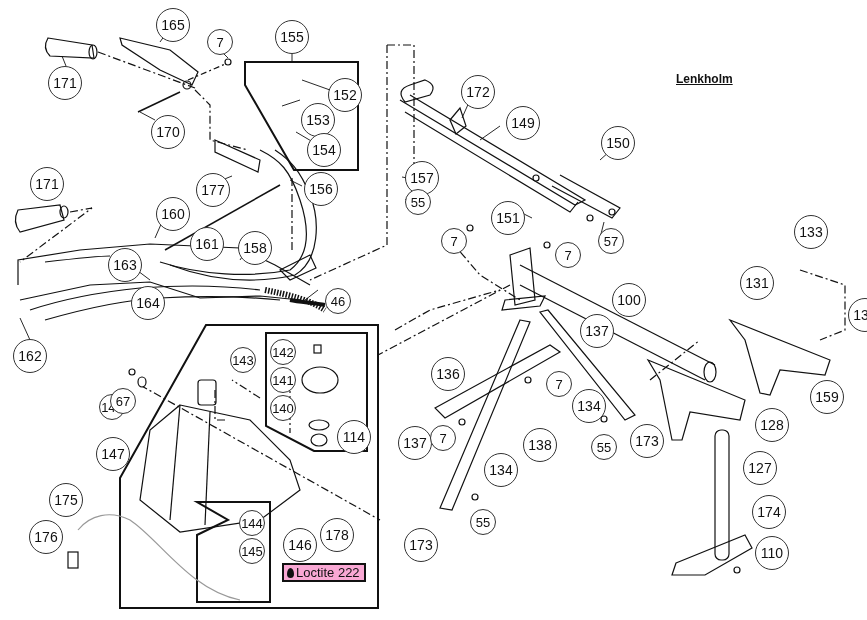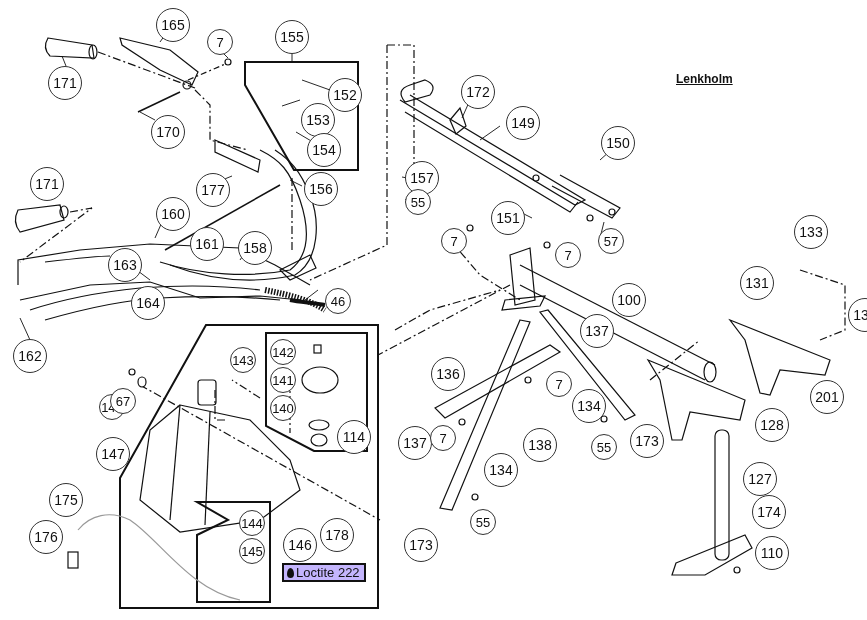--- a/index.html
+++ b/index.html
@@ -3,21 +3,21 @@
 <meta charset="utf-8">
 <style>
   html, body { margin: 0; padding: 0; background: #ffffff; }
   body { width: 867px; height: 620px; position: relative; overflow: hidden; font-family: "Liberation Sans", sans-serif; }
   #diagram { position: absolute; left: 0; top: 0; width: 867px; height: 620px; }
   .title { position: absolute; left: 676px; top: 72px; font-size: 12px; font-weight: bold; text-decoration: underline; color: #111; }
   .callout { position: absolute; width: 34px; height: 34px; border: 1px solid #333; border-radius: 50%; background: #fff;
              display: flex; align-items: center; justify-content: center; font-size: 14px; color: #111; box-sizing: border-box; }
   .callout.sm { width: 26px; height: 26px; font-size: 13px; }
   .loctite { position: absolute; left: 282px; top: 563px; width: 84px; height: 19px; border: 2px solid #111; box-sizing: border-box;
-             font-size: 13px; display: flex; align-items: center; padding-left: 3px; color: #111; background:#c4b5fd; }
+             font-size: 13px; display: flex; align-items: center; padding-left: 3px; color: #111; background:#f9a8d4; }
   .loctite .drop { display:inline-block; width:7px; height:10px; background:#111; border-radius: 50% 50% 50% 50% / 60% 60% 40% 40%; margin-right:2px; }
 </style>
 </head>
 <body>
 
 <svg id="diagram" viewBox="0 0 867 620" xmlns="http://www.w3.org/2000/svg" fill="none" stroke="#111" stroke-width="1.2">
 
   <path d="M245 62 L358 62 L358 170 L294 170 L245 85 Z" stroke-width="2"></path>
   <path d="M206 325 L378 325 L378 608 L120 608 L120 478 Z" stroke-width="2"></path>
   <path d="M266 333 L367 333 L367 451 L314 451 L266 426 Z" stroke-width="2"></path>
@@ -190,32 +190,32 @@
     <div class="callout" style="left: 238px; top: 231px;">158</div>
     <div class="callout" style="left: 108px; top: 248px;">163</div>
     <div class="callout sm" style="left: 325px; top: 288px;">46</div>
     <div class="callout" style="left: 131px; top: 286px;">164</div>
     <div class="callout" style="left: 13px; top: 339px;">162</div>
     <div class="callout" style="left: 794px; top: 215px; text-align: right;">133</div>
     <div class="callout" style="left: 612px; top: 283px;">100</div>
     <div class="callout" style="left: 740px; top: 266px;">131</div>
     <div class="callout" style="left: 848px; top: 298px;">132</div>
     <div class="callout" style="left: 580px; top: 314px;">137</div>
-    <div class="callout" style="left: 810px; top: 380px;">201</div>
+    <div class="callout" style="left: 810px; top: 380px;">159</div>
     <div class="callout" style="left: 431px; top: 357px;">136</div>
     <div class="callout sm" style="left: 546px; top: 371px;">7</div>
     <div class="callout" style="left: 572px; top: 389px;">134</div>
     <div class="callout" style="left: 630px; top: 424px;">173</div>
     <div class="callout" style="left: 755px; top: 408px;">128</div>
     <div class="callout" style="left: 523px; top: 428px;">138</div>
     <div class="callout sm" style="left: 591px; top: 434px;">55</div>
     <div class="callout" style="left: 398px; top: 426px;">137</div>
     <div class="callout sm" style="left: 430px; top: 425px;">7</div>
     <div class="callout" style="left: 484px; top: 453px;">134</div>
-    <div class="callout" style="left: 743px; top: 462px;">127</div>
+    <div class="callout" style="left: 743px; top: 451px;">127</div>
     <div class="callout sm" style="left: 470px; top: 509px;">55</div>
     <div class="callout" style="left: 752px; top: 495px;">174</div>
     <div class="callout" style="left: 404px; top: 528px;">173</div>
     <div class="callout" style="left: 755px; top: 536px;">110</div>
     <div class="callout sm" style="left: 270px; top: 339px;">142</div>
     <div class="callout sm" style="left: 230px; top: 347px;">143</div>
     <div class="callout sm" style="left: 270px; top: 367px;">141</div>
     <div class="callout sm" style="left: 270px; top: 395px;">140</div>
     <div class="callout" style="left: 337px; top: 420px;">114</div>
     <div class="callout sm" style="left: 99px; top: 370px; margin-top: 24px;">148</div>

